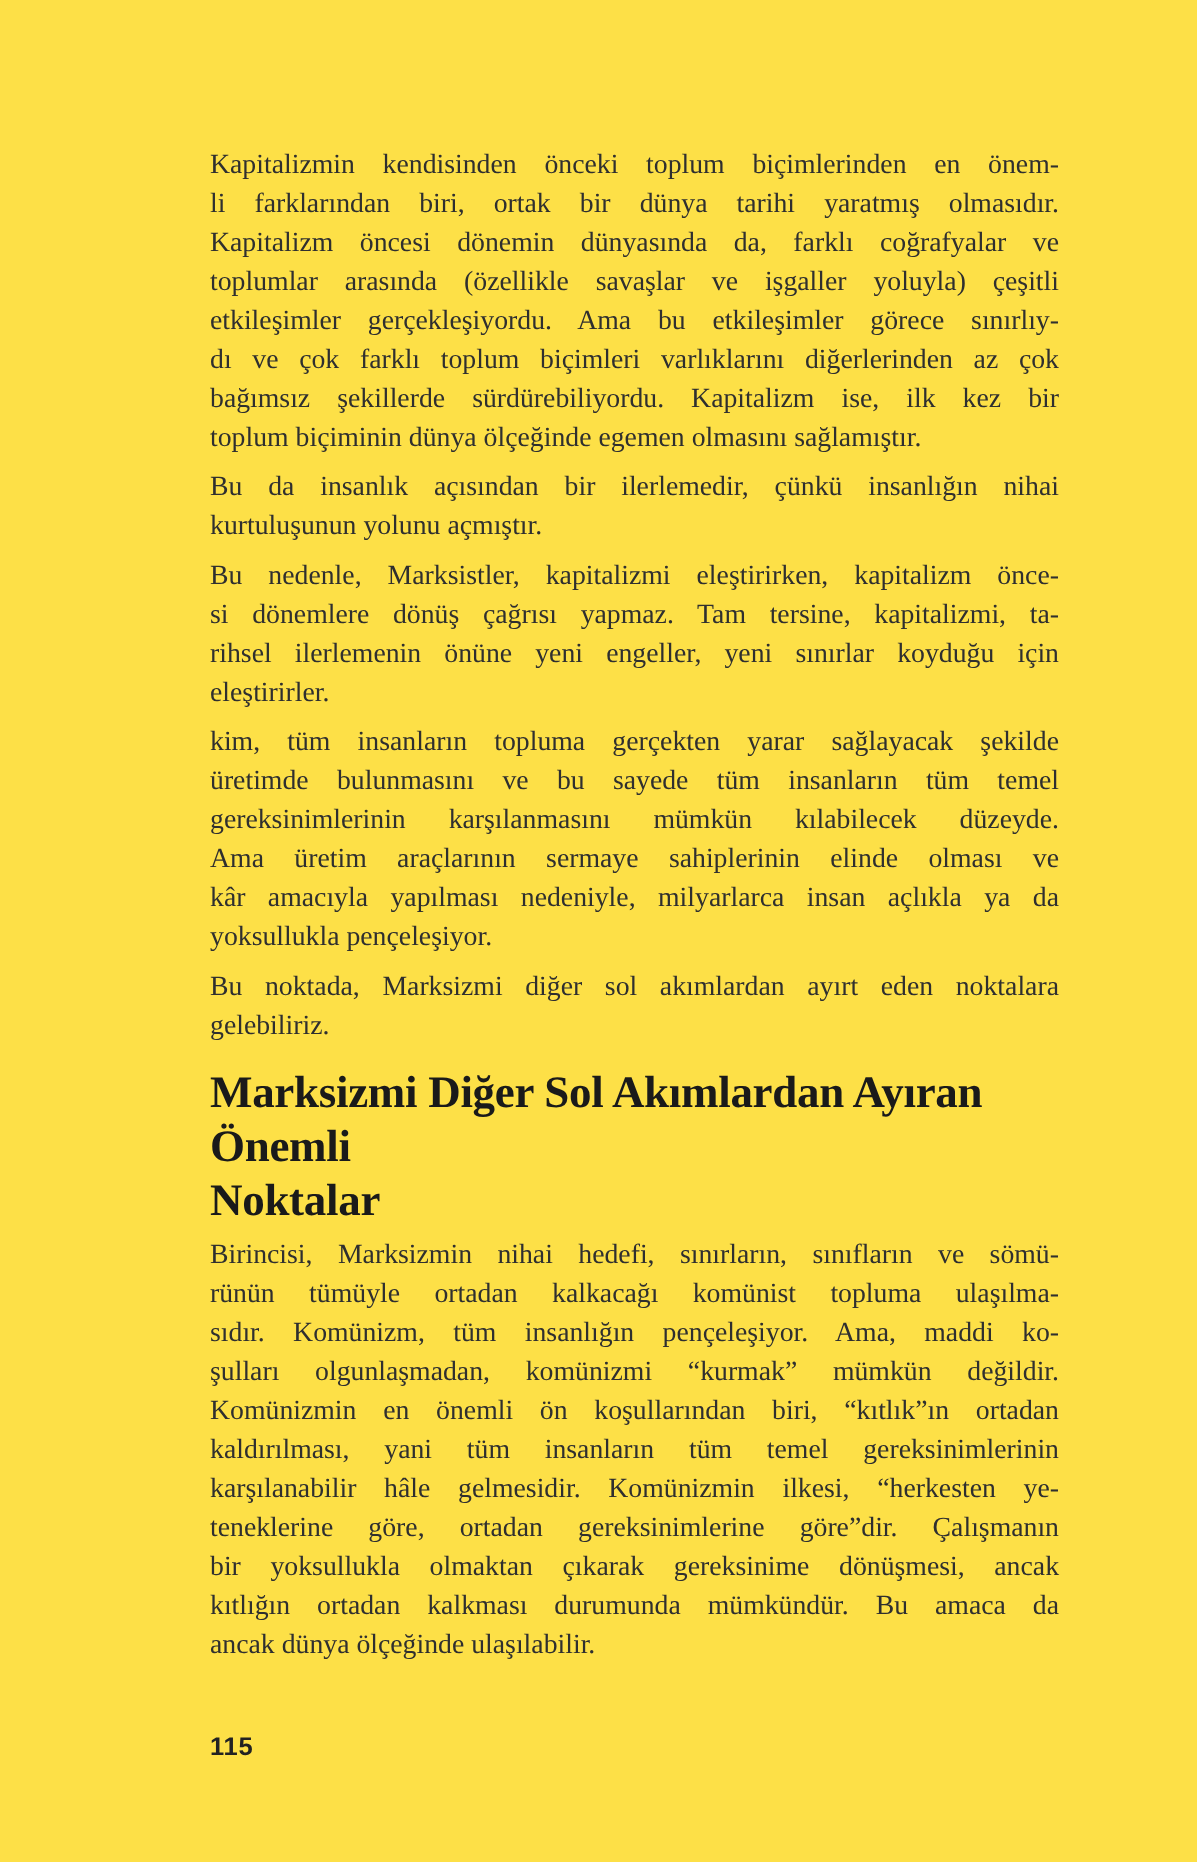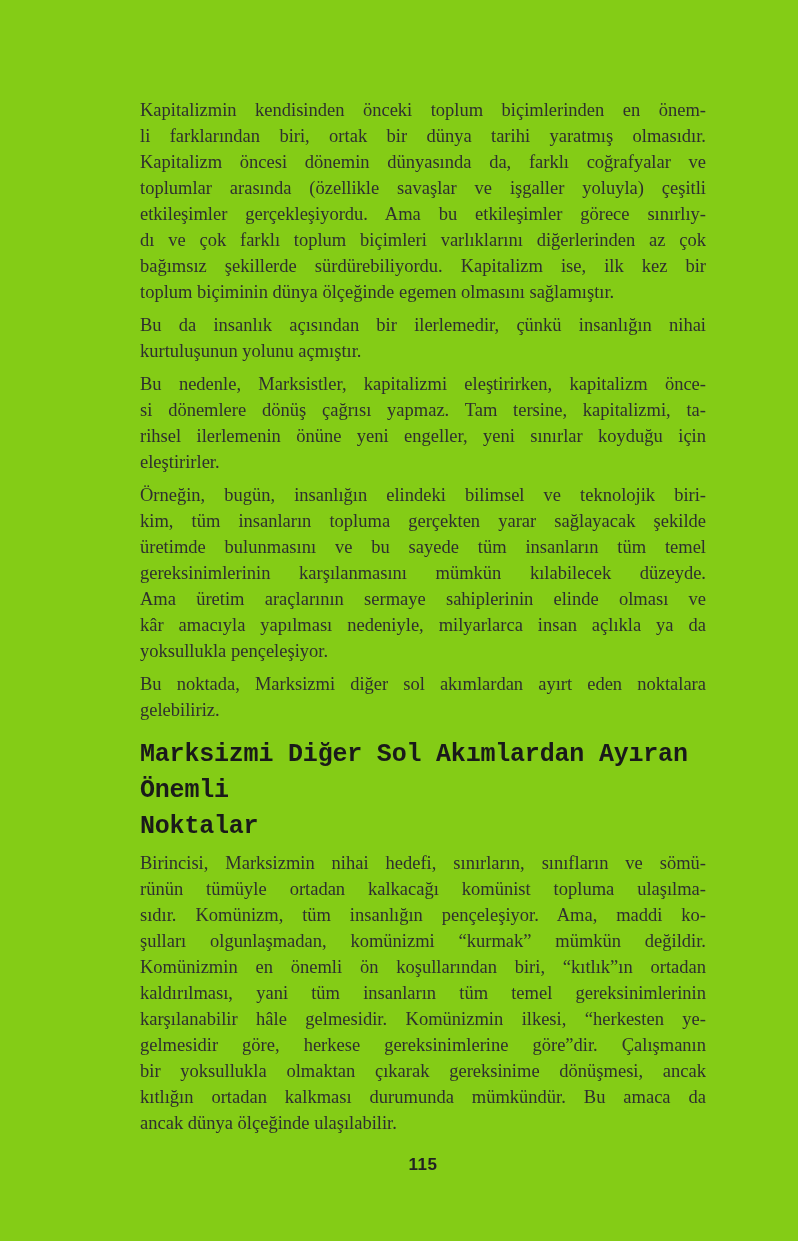--- a/index.html
+++ b/index.html
@@ -4,21 +4,21 @@
 <style>
   html, body {
     margin: 0;
     padding: 0;
     background: #ffffff;
   }
   .page {
     position: relative;
     width: 798px;
     height: 1241px;
-    background: #84cc16;
+    background: #fde047;
     overflow: hidden;
   }
   .text-column {
     position: absolute;
     left: 140px;
     top: 97px;
     width: 566px;
     font-family: "Liberation Serif", "DejaVu Serif", serif;
     font-size: 18.5px;
     line-height: 26px;
@@ -33,34 +33,34 @@
     white-space: normal;
   }
   .line.last {
     text-align: center;
     text-align-last: left;
   }
   .heading {
     margin: 14px 0 5px 0;
   }
   .hline {
-    font-family: Liberation Mono, monospace;
+    font-family: Liberation Serif, serif;
     font-weight: 700;
-    font-size: 25px;
+    font-size: 30px;
     line-height: 36px;
     color: #1a1a1a;
     letter-spacing: -0.2px;
     text-align: left;
   }
   .page-number {
     position: absolute;
     top: 1155px;
     left: 140px;
     width: 566px;
-    text-align: center;
+    text-align: left;
     font-family: "Liberation Sans", "DejaVu Sans", sans-serif;
     font-weight: 700;
     font-size: 17px;
     color: #222222;
     letter-spacing: 0.5px;
   }
 </style>
 </head>
 <body>
 
@@ -80,21 +80,20 @@
         <div class="line">Bu da insanlık açısından bir ilerlemedir, çünkü insanlığın nihai</div>
         <div class="line last">kurtuluşunun yolunu açmıştır.</div>
       </div>
       <div class="paragraph">
         <div class="line">Bu nedenle, Marksistler, kapitalizmi eleştirirken, kapitalizm önce-</div>
         <div class="line">si dönemlere dönüş çağrısı yapmaz. Tam tersine, kapitalizmi, ta-</div>
         <div class="line">rihsel ilerlemenin önüne yeni engeller, yeni sınırlar koyduğu için</div>
         <div class="line last">eleştirirler.</div>
       </div>
       <div class="paragraph">
-        <div class="line">Örneğin, bugün, insanlığın elindeki bilimsel ve teknolojik biri-</div>
         <div class="line">kim, tüm insanların topluma gerçekten yarar sağlayacak şekilde</div>
         <div class="line">üretimde bulunmasını ve bu sayede tüm insanların tüm temel</div>
         <div class="line">gereksinimlerinin karşılanmasını mümkün kılabilecek düzeyde.</div>
         <div class="line">Ama üretim araçlarının sermaye sahiplerinin elinde olması ve</div>
         <div class="line">kâr amacıyla yapılması nedeniyle, milyarlarca insan açlıkla ya da</div>
         <div class="line last">yoksullukla pençeleşiyor.</div>
       </div>
       <div class="paragraph">
         <div class="line">Bu noktada, Marksizmi diğer sol akımlardan ayırt eden noktalara</div>
         <div class="line last">gelebiliriz.</div>
@@ -104,20 +103,20 @@
         <div class="hline">Noktalar</div>
       </div>
       <div class="paragraph">
         <div class="line">Birincisi, Marksizmin nihai hedefi, sınırların, sınıfların ve sömü-</div>
         <div class="line">rünün tümüyle ortadan kalkacağı komünist topluma ulaşılma-</div>
         <div class="line">sıdır. Komünizm, tüm insanlığın pençeleşiyor. Ama, maddi ko-</div>
         <div class="line">şulları olgunlaşmadan, komünizmi “kurmak” mümkün değildir.</div>
         <div class="line">Komünizmin en önemli ön koşullarından biri, “kıtlık”ın ortadan</div>
         <div class="line">kaldırılması, yani tüm insanların tüm temel gereksinimlerinin</div>
         <div class="line">karşılanabilir hâle gelmesidir. Komünizmin ilkesi, “herkesten ye-</div>
-        <div class="line">gelmesidir göre, herkese gereksinimlerine göre”dir. Çalışmanın</div>
+        <div class="line">teneklerine göre, ortadan gereksinimlerine göre”dir. Çalışmanın</div>
         <div class="line">bir yoksullukla olmaktan çıkarak gereksinime dönüşmesi, ancak</div>
         <div class="line">kıtlığın ortadan kalkması durumunda mümkündür. Bu amaca da</div>
         <div class="line last">ancak dünya ölçeğinde ulaşılabilir.</div>
       </div>
     </div>
   <div class="page-number">115</div>
 </div>
 
 </body></html>

